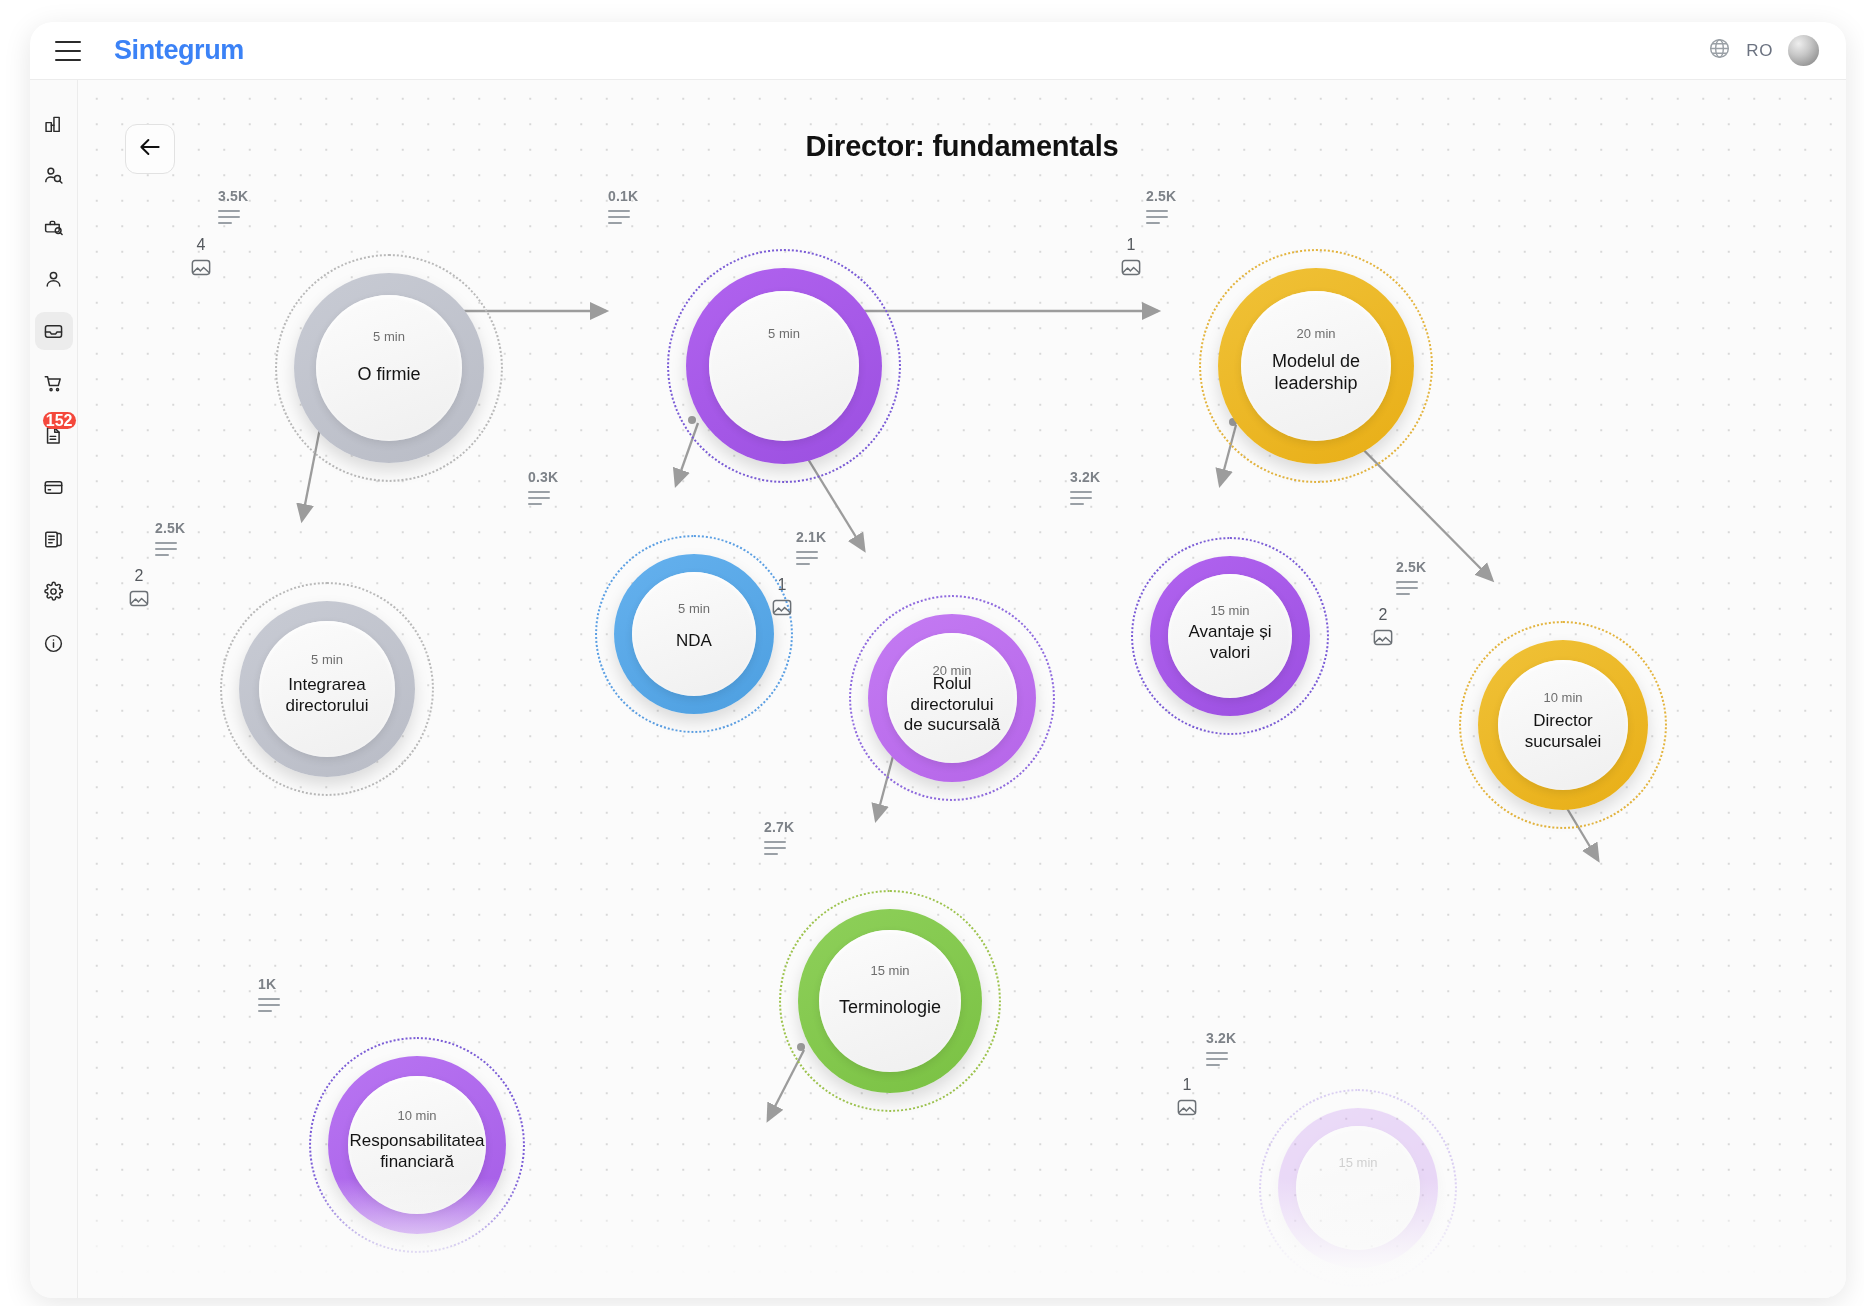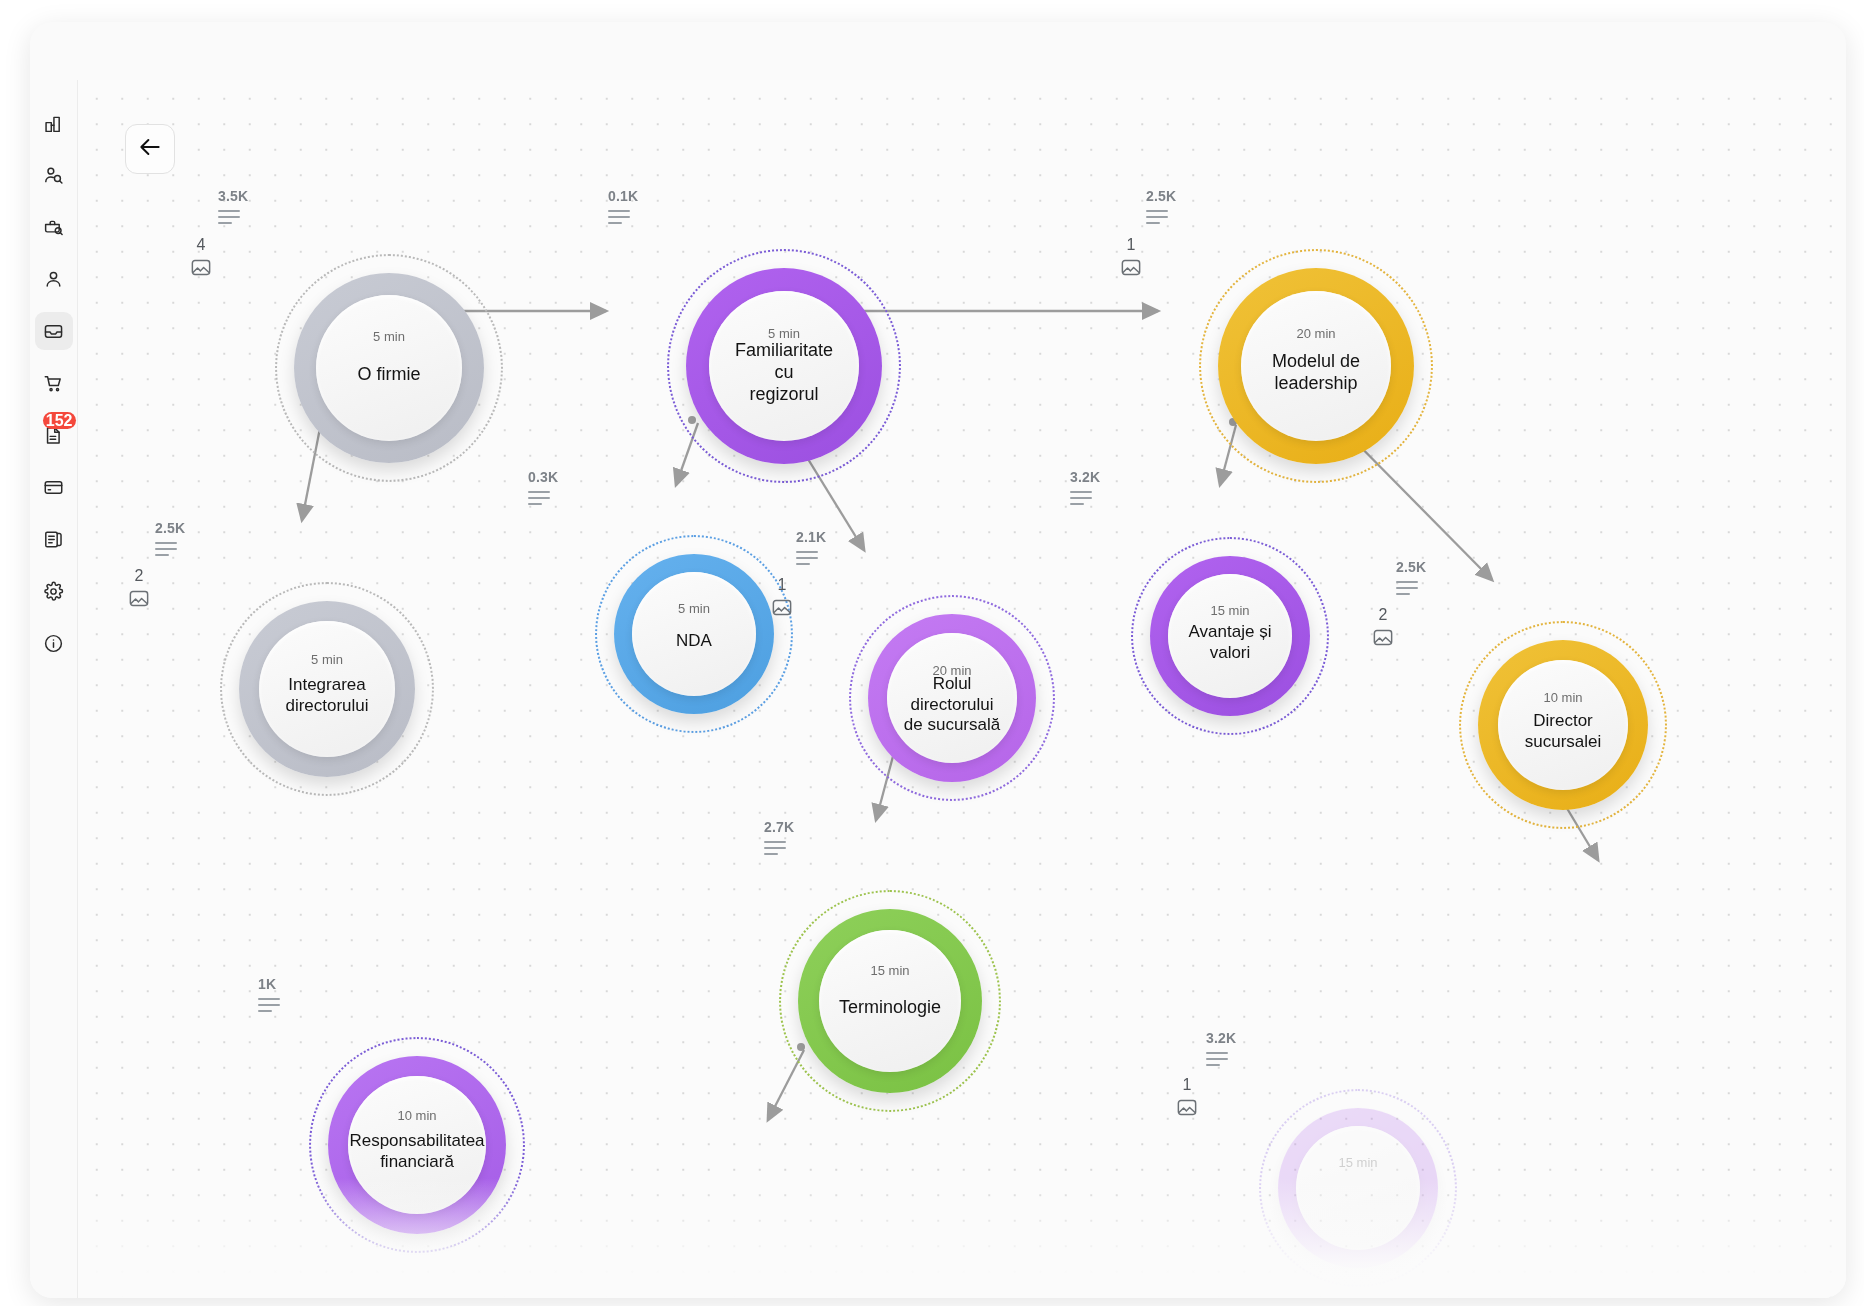--- a/index.html
+++ b/index.html
@@ -138,20 +138,41 @@
     position: absolute; left: 0; bottom: 0; width: 100%; height: 120px;
     background: linear-gradient(to bottom, rgba(251,251,251,0) 0%, rgba(251,251,251,0.93) 72%, #fbfbfb 100%);
     z-index: 8; pointer-events: none;
   }
 </style>
 </head>
 <body>
 
 <div id="app">
 
+  <div class="topbar">
+    <div class="hamburger">
+      <i></i>
+        <i></i>
+        <i></i>
+    </div>
+    <div class="brand">Sintegrum</div>
+    <div class="topright">
+      <span>
+        <svg width="23" height="23" viewBox="0 0 24 24" fill="none" stroke="#9aa0a6" stroke-width="1.5">
+          <circle cx="12" cy="12" r="9.2"></circle>
+          <ellipse cx="12" cy="12" rx="4" ry="9.2"></ellipse>
+          <line x1="2.8" y1="12" x2="21.2" y2="12"></line>
+          <line x1="4.2" y1="7" x2="19.8" y2="7"></line>
+          <line x1="4.2" y1="17" x2="19.8" y2="17"></line>
+        </svg>
+      </span>
+      <span class="lang-code">RO</span>
+      <div class="avatar"></div>
+    </div>
+  </div>
 
   <div class="sidebar">
 
     <div class="side-item">
       <span>
         <svg viewBox="0 0 24 24" fill="none" stroke="#2b2b2b" stroke-width="1.7" stroke-linecap="round" stroke-linejoin="round">
           <rect x="3.5" y="11" width="6" height="10"></rect>
             <rect x="12.5" y="5" width="6" height="16"></rect>
           <line x1="9.5" y1="14" x2="12.5" y2="14"></line>
         </svg>
@@ -266,20 +287,21 @@
 
     <div class="back-btn">
       <span>
         <svg width="26" height="26" viewBox="0 0 24 24" fill="none" stroke="#111" stroke-width="1.8" stroke-linecap="round" stroke-linejoin="round">
           <line x1="20" y1="12" x2="4.5" y2="12"></line>
             <polyline points="10.5,5.5 4,12 10.5,18.5"></polyline>
         </svg>
       </span>
     </div>
 
+    <div class="page-title">Director: fundamentals</div>
 
     <svg class="edges">
       <defs>
         <marker id="ah" markerWidth="9" markerHeight="9" refX="7" refY="4.5" orient="auto">
           <path d="M0,0.6 L8.4,4.5 L0,8.4 z" fill="#9c9c9c"></path>
         </marker>
       </defs>
       <g stroke="#9c9c9c" stroke-width="2.3" fill="none" marker-end="url(#ah)">
         <line x1="378" y1="231" x2="528" y2="231"></line>
         <line x1="770" y1="231" x2="1080" y2="231"></line>
@@ -333,22 +355,20 @@
             <i></i>
             <i></i>
             <i></i>
           </div>
         </div>
         <div class="node" style="left: 608px; top: 188px; width: 196px; height: 196px;">
           <div class="dotted" style="width: 234px; height: 234px; border-color: rgb(123, 92, 214);"></div>
           <div class="ring" style="width: 196px; height: 196px; background: linear-gradient(150deg, rgb(177, 99, 239) 0%, rgb(155, 79, 224) 100%);">
             <div class="inner" style="width: 150px; height: 150px;">
               <span class="dur">5 min</span>
-              <span class="nlabel big">Familiaritate cu
-regizorul</span>
             </div>
           </div>
         </div>
         <div class="meta" style="left: 1068px; top: 108px;">
           <div class="meta-num">2.5K</div>
           <div class="meta-lines">
             <i></i>
             <i></i>
             <i></i>
           </div>

